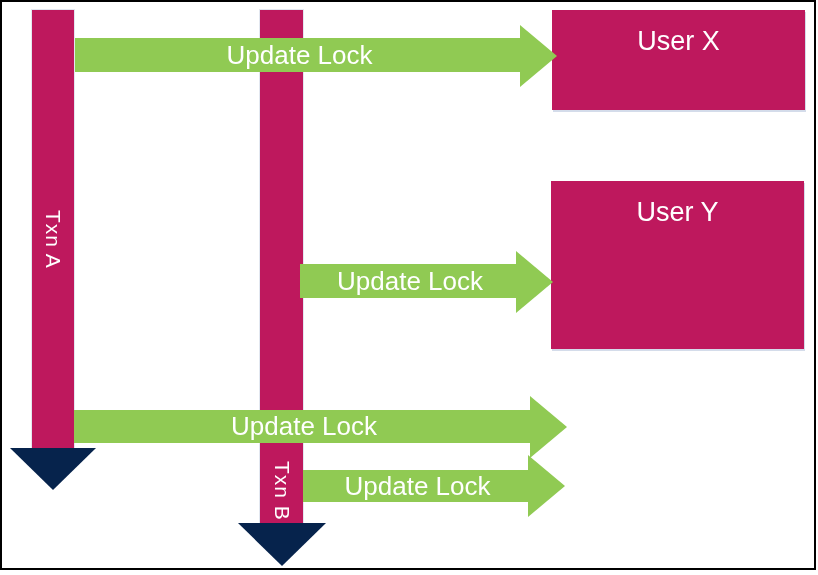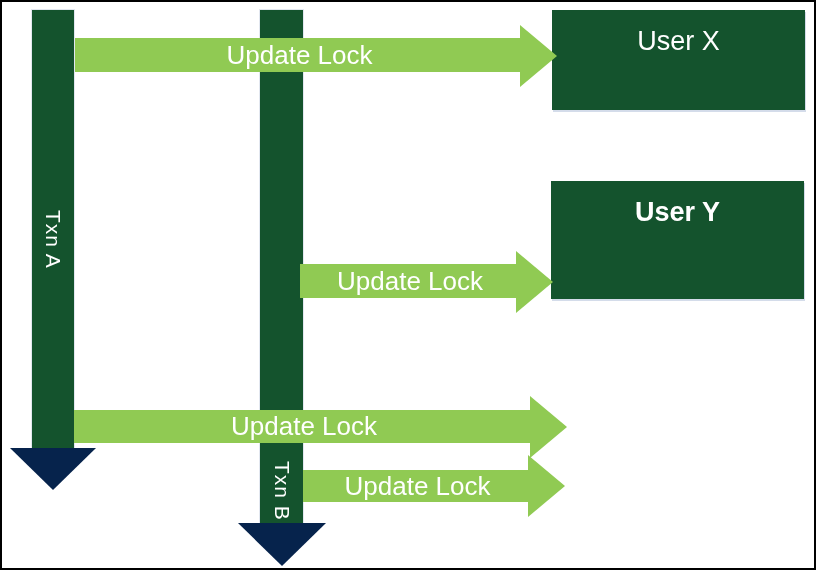--- a/index.html
+++ b/index.html
@@ -16,21 +16,21 @@
     overflow: hidden;
   }
   .frame {
     position: absolute;
     left: 0; top: 0;
     width: 812px; height: 566px;
     border: 2px solid #000000;
     pointer-events: none;
     z-index: 10;
   }
-  .navy { background: #14532d; }
+  .navy { background: #be185d; }
   .vbar {
     position: absolute;
     z-index: 2;
     box-shadow: 0 0 0 1px rgba(190,202,222,0.45);
   }
   .vhead {
     position: absolute;
     z-index: 2;
     width: 0; height: 0;
     border-left: 43px solid transparent;
@@ -89,21 +89,21 @@
 </head>
 <body>
 
 <div class="canvas">
 
   <div class="frame"></div>
 
   <div class="resource-box navy" style="left:552px; top:10px; height:100px;">
     <span>User X</span>
   </div>
-  <div class="resource-box navy" style="left:551px; top:181px; height:118px;font-weight:bold;">
+  <div class="resource-box navy" style="left:551px; top:181px; height:168px;">
     <span>User Y</span>
   </div>
 
   <div class="vbar navy" style="left:32px; top:10px; width:42px; height:438px;"></div>
   <div class="vhead" style="left:10px; top:448px;"></div>
   <div class="vlabel" style="left:32px; top:203px; width:42px; height:72px;">Txn A</div>
 
   <div class="vbar navy" style="left:260px; top:10px; width:43px; height:513px;"></div>
   <div class="vhead" style="left:238px; top:523px; border-left-width:44px; border-right-width:44px; border-top-width:43px;"></div>
   <div class="vlabel" style="left:260px; top:452px; width:43px; height:78px;">Txn B</div>

